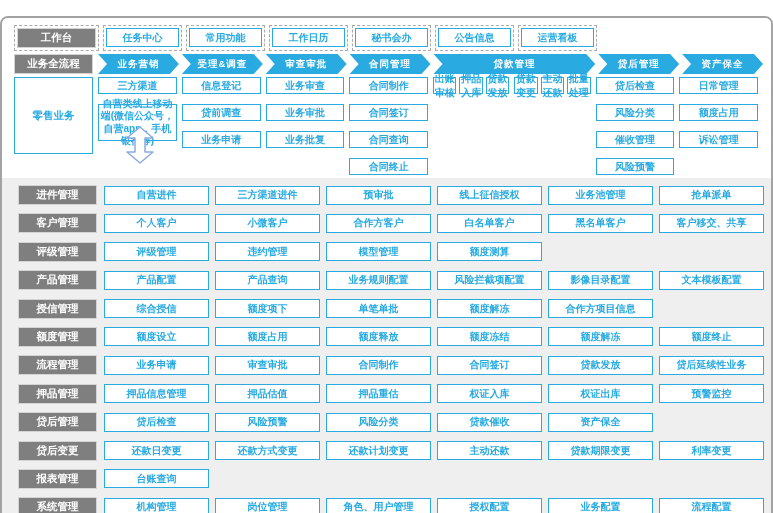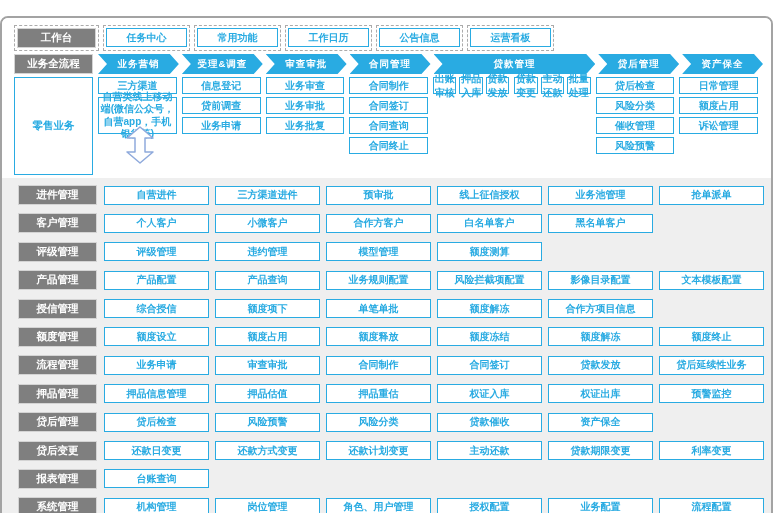--- a/index.html
+++ b/index.html
@@ -18,39 +18,39 @@
   }
   
   .wb-row{ margin-bottom:3px; }
   .dash{ border:1px dashed #ababab; padding:2px; margin-right:4px; }
   .dash .glabel{ height:20px; }
   .btn{
     background:#fff; border:1.5px solid #29abe2; color:#29abe2;
     font-size:10px; font-weight:bold; display:flex; align-items:center; justify-content:center;
     text-align:center; height:19px; cursor:pointer;
   }
-  .wb-btn{ width:81px; }
+  .wb-btn{ width:73px; }
   
   .proc-row{ margin-bottom:3px; height:20px; }
   .chevrons{ flex:1; display:flex; margin-left:5px; gap:3px; height:20px;justify-content:flex-end; }
   .chev{
     flex:1; background:#29abe2; color:#fff; font-size:9.5px; font-weight:bold;
     display:flex; align-items:center; justify-content:center; letter-spacing:1px;
     clip-path:polygon(0 0, calc(100% - 9px) 0, 100% 50%, calc(100% - 9px) 100%, 0 100%, 9px 50%);
   }
   .chev.wide{ flex:2; }
   
   .cols-row{ margin-bottom:0; }
   .retail{
-    width:79px; min-width:79px; height:98px; border:1.5px solid #29abe2; background:#fff;
+    width:79px; min-width:79px; height:77px; border:1.5px solid #29abe2; background:#fff;
     color:#29abe2; font-size:10.5px; font-weight:bold;
     display:flex; align-items:center; justify-content:center;
   }
   .tcols{ flex:1; display:flex; margin-left:5px; }
-  .tcol{ flex:1; display:flex; flex-direction:column; gap:3px; padding-right:5px; }
+  .tcol{ flex:1; display:flex; flex-direction:column; gap:10px; padding-right:5px; }
   .tcol.wide{ flex:2; flex-direction:row; gap:5px; }
   .subcol{ flex:1; display:flex; flex-direction:row; gap:3px; }
   .tbtn{ height:17px; font-size:10px; }
   .tall{ height:37px; font-size:10px; line-height:1.25; padding:1px 0; }
   
   .connector{ position:absolute; left:124px; top:108px; z-index:5; }
   
   .panel{
     position:relative; margin-top:3px; background:#efefef;
     padding:7px 8px 0 16px; height:373px;
@@ -72,20 +72,23 @@
         <div class="glabel">工作台</div>
       </div>
       <div class="dash">
           <div class="btn wb-btn">任务中心</div>
         </div>
       <div class="dash">
           <div class="btn wb-btn">常用功能</div>
         </div>
       <div class="dash">
           <div class="btn wb-btn">工作日历</div>
+        </div>
+      <div class="dash">
+          <div class="btn wb-btn">秘书会办</div>
         </div>
       <div class="dash">
           <div class="btn wb-btn">公告信息</div>
         </div>
       <div class="dash">
           <div class="btn wb-btn">运营看板</div>
         </div>
     </div>
 
     <div class="row proc-row">
@@ -169,20 +172,21 @@
       <div class="btn mbtn">抢单派单</div>
     </div>
 
     <div class="mrow">
       <div class="glabel">客户管理</div>
       <div class="btn mbtn">个人客户</div>
       <div class="btn mbtn">小微客户</div>
       <div class="btn mbtn">合作方客户</div>
       <div class="btn mbtn">白名单客户</div>
       <div class="btn mbtn">黑名单客户</div>
+      <div class="btn mbtn">客户移交、共享</div>
     </div>
 
     <div class="mrow">
       <div class="glabel">评级管理</div>
       <div class="btn mbtn">评级管理</div>
       <div class="btn mbtn">违约管理</div>
       <div class="btn mbtn">模型管理</div>
       <div class="btn mbtn">额度测算</div>
     </div>
 

